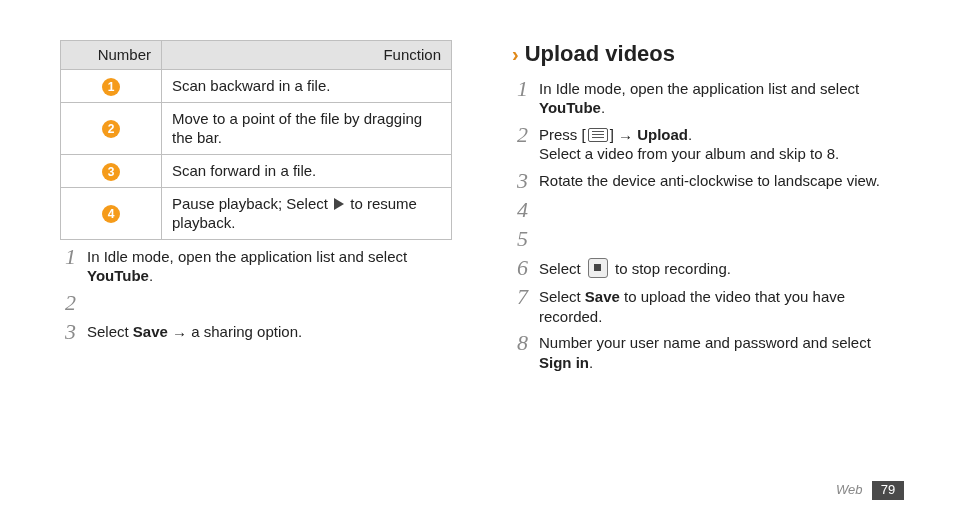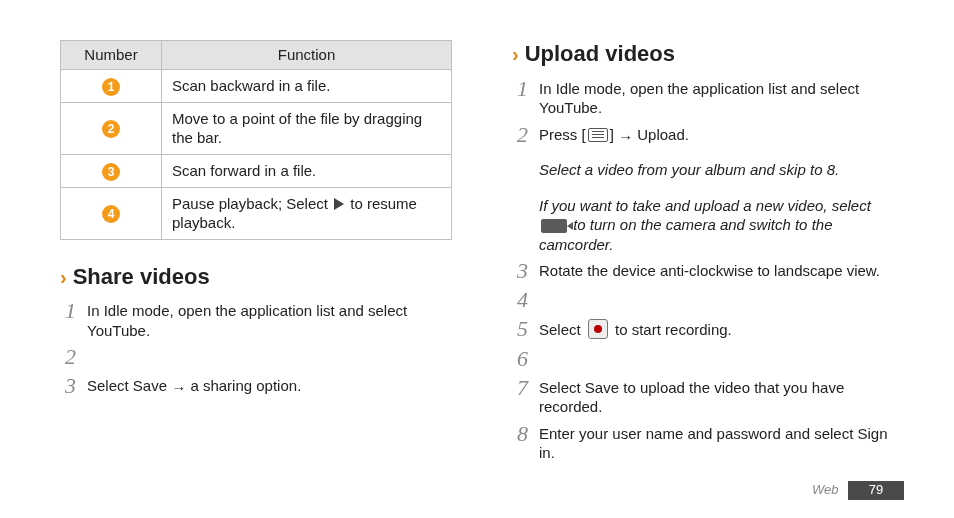--- a/index.html
+++ b/index.html
@@ -28,21 +28,21 @@
   }
   
   table.func {
     border-collapse: collapse;
     width: 100%;
     font-size: 15px;
   }
   table.func th {
     background: #e3e3e3;
     font-weight: 400;
-    text-align: center;
+    text-align: right;
     padding: 4px 10px;
     border: 1px solid #bfbfbf;
   }
   table.func td {
     border: 1px solid #bfbfbf;
     padding: 6px 10px;
     vertical-align: middle;
   }
   table.func td.num {
     text-align: center;
@@ -99,26 +99,25 @@
     color: #8a8a8a;
     width: 22px;
     flex-shrink: 0;
     line-height: 1.1;
   }
   ol.steps li .body {
     flex: 1;
     padding-top: 2px;
   }
   ol.steps li .body .cont {
-    margin-top: 16px;
+    margin-top: 0;
     display: block;
-    font-style: italic;
   }
   .booold {
-    font-weight: 400;
+    font-weight: 700;
   }
   .menu-icon {
     display: inline-block;
     width: 18px;
     height: 12px;
     border: 1px solid #555;
     border-radius: 2px;
     position: relative;
     vertical-align: -2px;
     margin: 0 2px;
@@ -197,21 +196,21 @@
   }
   .footer .cat {
     font-style: italic;
     color: #888;
     margin-right: 6px;
   }
   .footer .pg {
     display: inline-block;
     background: #4a4a4a;
     color: #fff;
-    padding: 1px 16px;
+    padding: 1px 4px;
     min-width: 24px;
     text-align: center;
   }
 </style>
 </head>
 <body>
 
 <div class="page">
 
   <div class="col">
@@ -238,23 +237,20 @@
         </tr>
         <tr>
           <td class="num"><span class="circ">4</span></td>
           <td>
             <span>Pause playback; Select </span><span class="play-tri"></span><span> to resume playback.</span>
           </td>
         </tr>
       </tbody>
     </table>
 
-    <h3 class="sect">
-      <span class="chev">›</span><span>Share videos</span>
-    </h3>
 
     <ol class="steps">
       <li>
         <span class="numit">1</span>
         <span class="body">
           <span>In Idle mode, open the application list and select </span><span class="booold">YouTube</span><span>.</span>
         </span>
       </li>
       <li>
         <span class="numit">2</span>
@@ -280,51 +276,48 @@
         <span class="numit">1</span>
         <span class="body">
           <span>In Idle mode, open the application list and select </span><span class="booold">YouTube</span><span>.</span>
         </span>
       </li>
       <li>
         <span class="numit">2</span>
         <span class="body">
           <span>Press [</span><span class="menu-icon"></span><span>] → </span><span class="booold">Upload</span><span>.</span>
           <span class="cont">Select a video from your album and skip to 8.</span>
-          <span class="cont">
-            <span>If you want to take and upload a new video, select </span><span class="cam-icon"></span><span> to turn on the camera and switch to the camcorder.</span>
-          </span>
         </span>
       </li>
       <li>
         <span class="numit">3</span>
         <span class="body">Rotate the device anti-clockwise to landscape view.</span>
       </li>
       <li>
         <span class="numit">4</span>
       </li>
       <li>
         <span class="numit">5</span>
-        <span class="body">
-          <span>Select </span><span class="rec-icon"></span><span> to start recording.</span>
-        </span>
       </li>
       <li>
         <span class="numit">6</span>
+        <span class="body">
+          <span>Select </span><span class="stop-icon"></span><span> to stop recording.</span>
+        </span>
       </li>
       <li>
         <span class="numit">7</span>
         <span class="body">
           <span>Select </span><span class="booold">Save</span><span> to upload the video that you have recorded.</span>
         </span>
       </li>
       <li>
         <span class="numit">8</span>
         <span class="body">
-          <span>Enter your user name and password and select </span><span class="booold">Sign in</span><span>.</span>
+          <span>Number your user name and password and select </span><span class="booold">Sign in</span><span>.</span>
         </span>
       </li>
     </ol>
 
   </div>
 
   <div class="footer">
     <span class="cat">Web</span>
     <span class="pg">79</span>
   </div>

